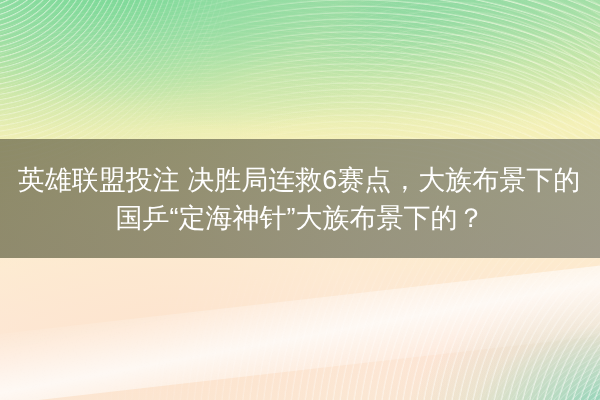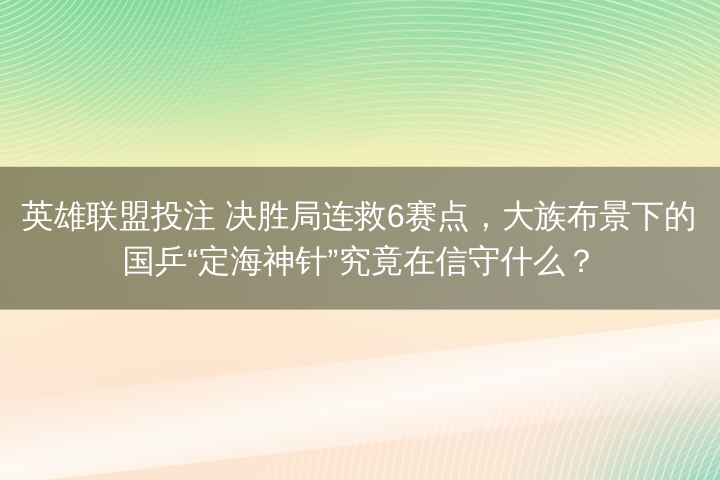--- a/index.html
+++ b/index.html
@@ -190,16 +190,16 @@
   <div class="arcs arcs-tl"></div>
   <div class="arcs arcs-tr"></div>
   <div class="arcs arcs-tr2"></div>
   <div class="arcs arcs-mid"></div>
   <div class="arcs arcs-bot"></div>
   <div class="arcs arcs-teal"></div>
   <div class="streak"></div>
 
   <div class="title-band">
     <div class="title-line l1">英雄联盟投注 决胜局连救6赛点，大族布景下的</div>
-    <div class="title-line l2">国乒“定海神针”究竟在信守什么？</div>
+    <div class="title-line l2">国乒“定海神针”大族布景下的？</div>
   </div>
 
 </div>
 
 </body></html>

